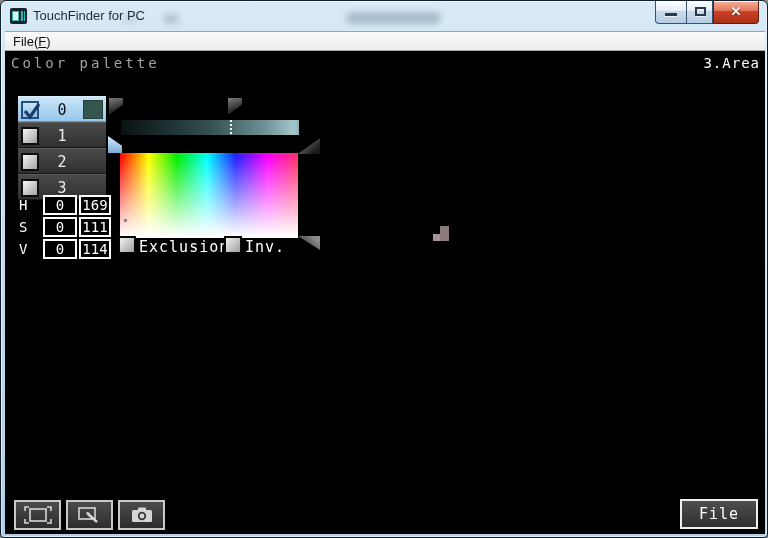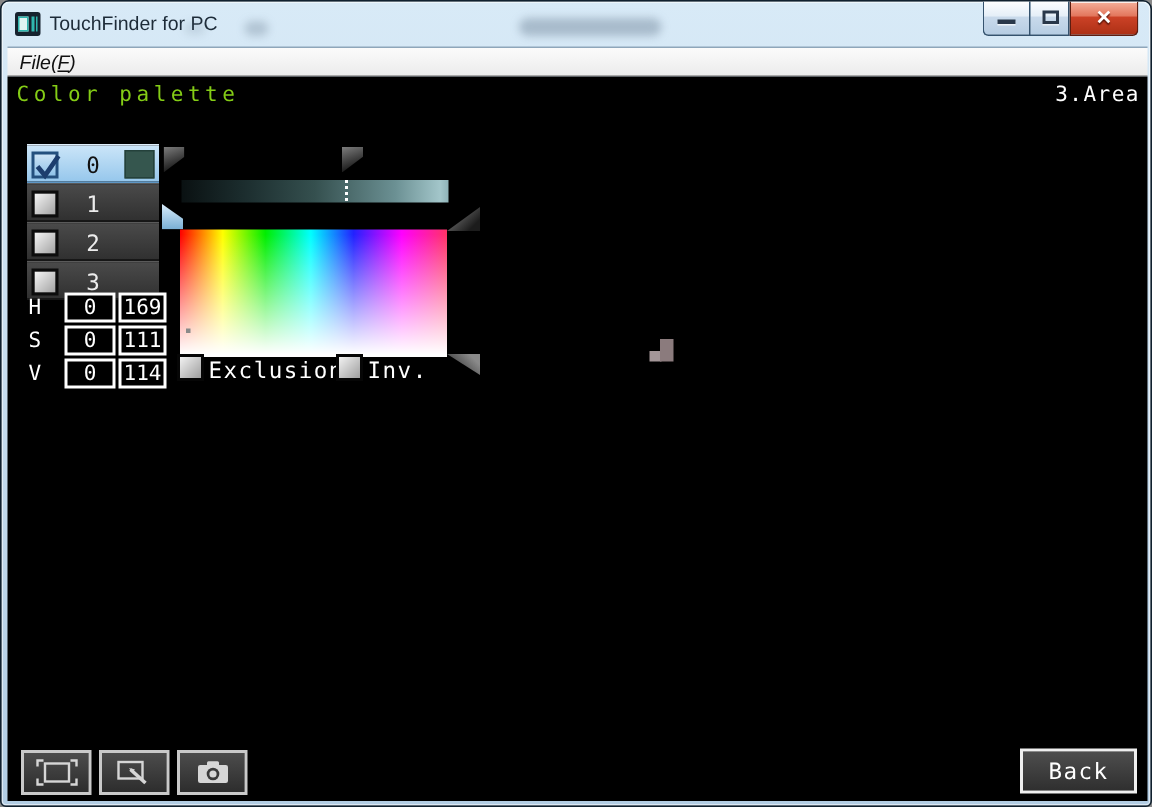--- a/index.html
+++ b/index.html
@@ -39,28 +39,28 @@
     box-shadow:0 1px 0 rgba(255,255,255,.7); }
   .glyph-max{ position:absolute; left:8px; top:6px; width:11px; height:9px; border:2px solid #29384a;
     box-shadow:0 1px 0 rgba(255,255,255,.6); background:transparent; }
   .glyph-close{ position:absolute; width:100%; text-align:center; top:3px; color:#fff;
     font-size:13px; font-weight:bold; text-shadow:0 1px 1px #5d1408; }
 
   
   .menubar{ position:absolute; left:4px; top:30px; width:760px; height:20px;
     background:linear-gradient(180deg,#fbfbfb,#ececec); border-bottom:1px solid #a8a8a8;
     border-top:1px solid #8ea6ba; }
-  .menu-item{ display:inline-block; padding:2px 8px 0 8px; font-size:13px; color:#111; height:20px;font-style:italic; }
+  .menu-item{ display:inline-block; padding:2px 8px 0 8px; font-size:13px; color:#111; height:20px; }
   .menu-item .mnemonic{ text-decoration:underline; }
 
   
   .content{ position:absolute; left:4px; top:50px; width:760px; height:483px; background:#000;
     font-family:"DejaVu Sans Mono", monospace; color:#fff; }
 
-  .screen-title{ position:absolute; left:6px; top:4px; font-size:14px; letter-spacing:3px; color:#84cc16; }
+  .screen-title{ position:absolute; left:6px; top:4px; font-size:14px; letter-spacing:3px; color:#a3a3a3; }
   .area-label{ position:absolute; right:5px; top:4px; font-size:14px; letter-spacing:1px; color:#fff; }
 
   
   .palette-list{ position:absolute; left:13px; top:45px; width:88px; }
   .p-row{ position:relative; width:88px; height:26px;
     background:linear-gradient(180deg,#4a4a4a,#303030);
     border-top:1px solid #5a5a5a; border-bottom:1px solid #161616; }
   .p-row.selected{ background:linear-gradient(180deg,#cbe5f8,#96c7ec);
     border-top:1px solid #ddeefb; border-bottom:1px solid #5e96c4; }
   .p-row .idx{ position:absolute; left:0; width:88px; text-align:center; top:4px;
@@ -241,16 +241,16 @@
     </div>
     <div class="tool-btn t3">
       <svg width="24" height="18" viewBox="0 0 24 18">
         <rect x="2" y="4" width="20" height="12" rx="1.5" fill="#d6d6d6"></rect>
         <rect x="8" y="1.5" width="8" height="4" rx="1" fill="#d6d6d6"></rect>
         <circle cx="12" cy="10" r="4.2" fill="#3a3a3a"></circle>
         <circle cx="12" cy="10" r="2.4" fill="#d6d6d6"></circle>
       </svg>
     </div>
 
-    <div class="back-btn">Back</div>
+    <div class="back-btn">File</div>
 
   </div>
 </div>
 
 </body></html>

